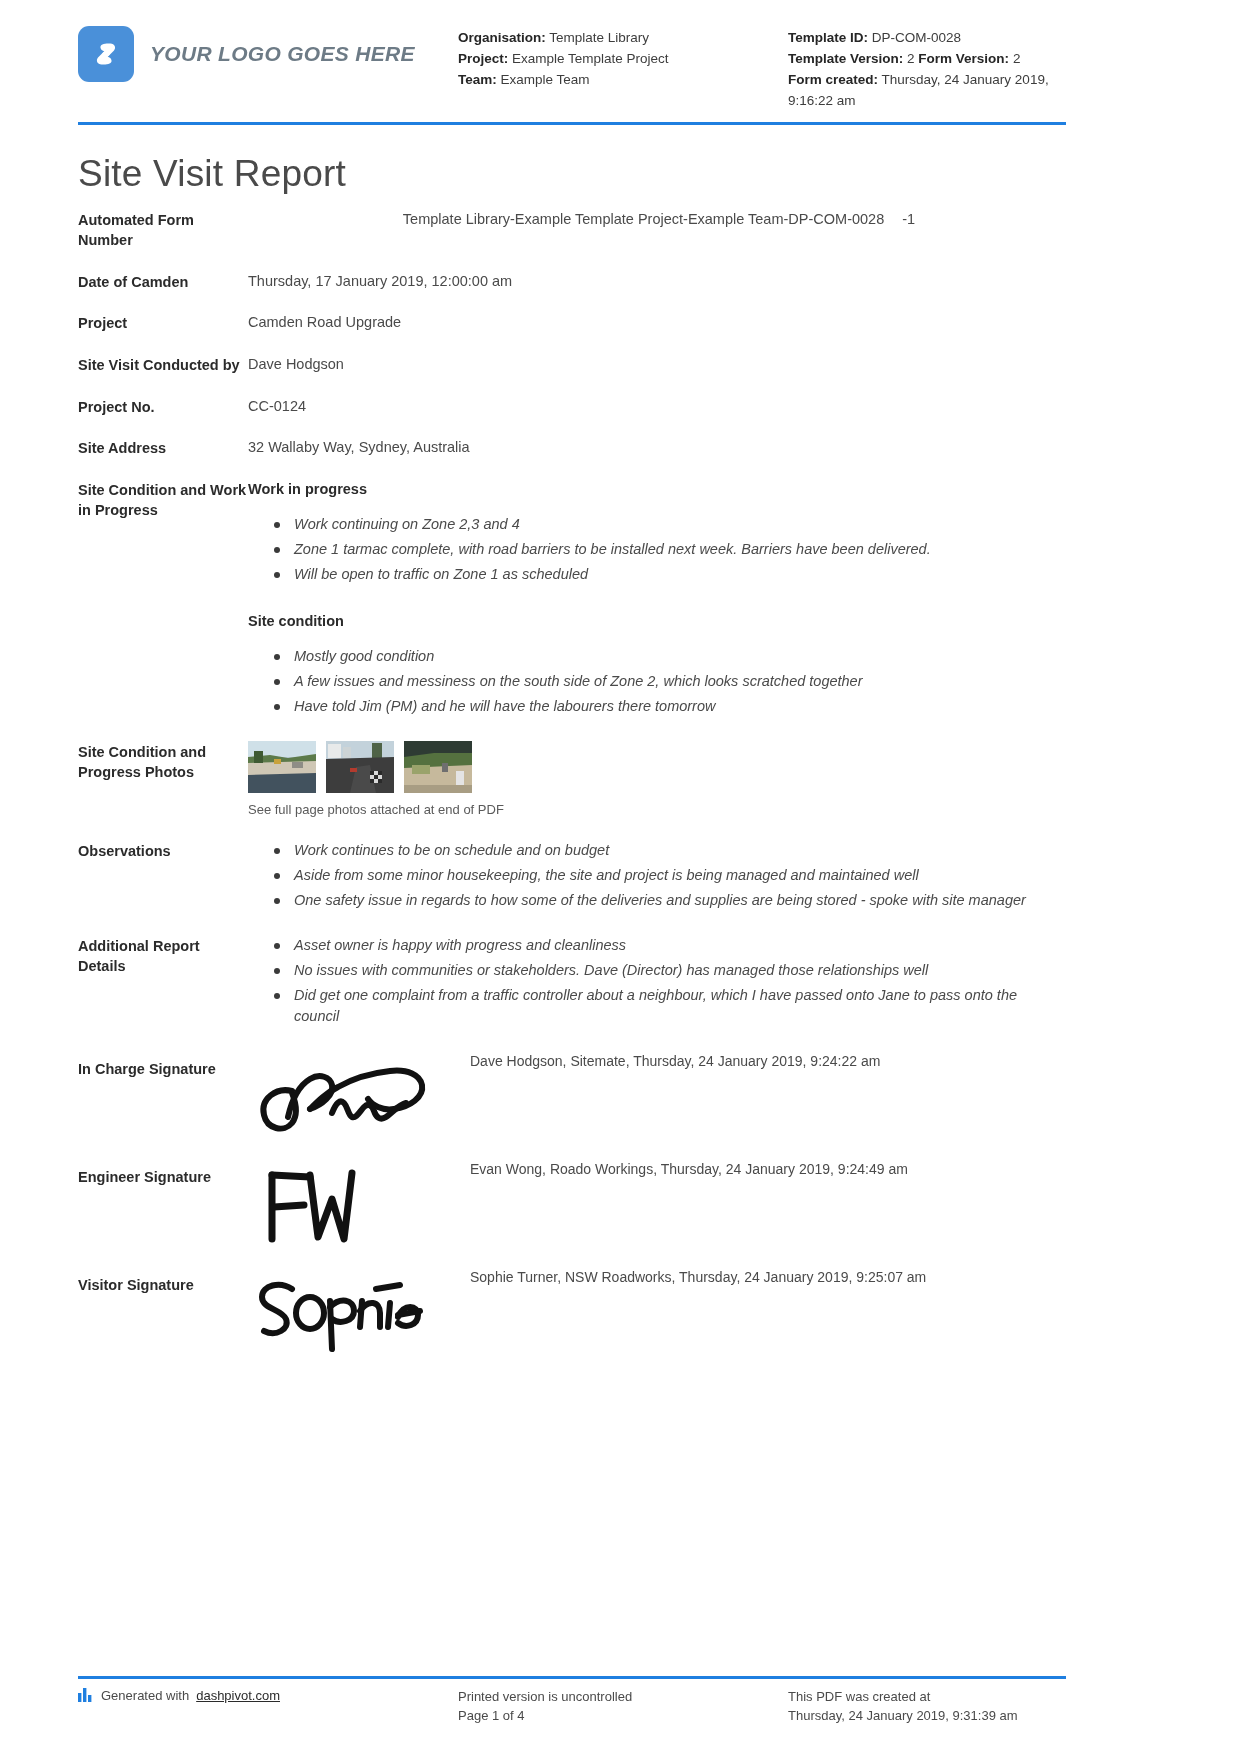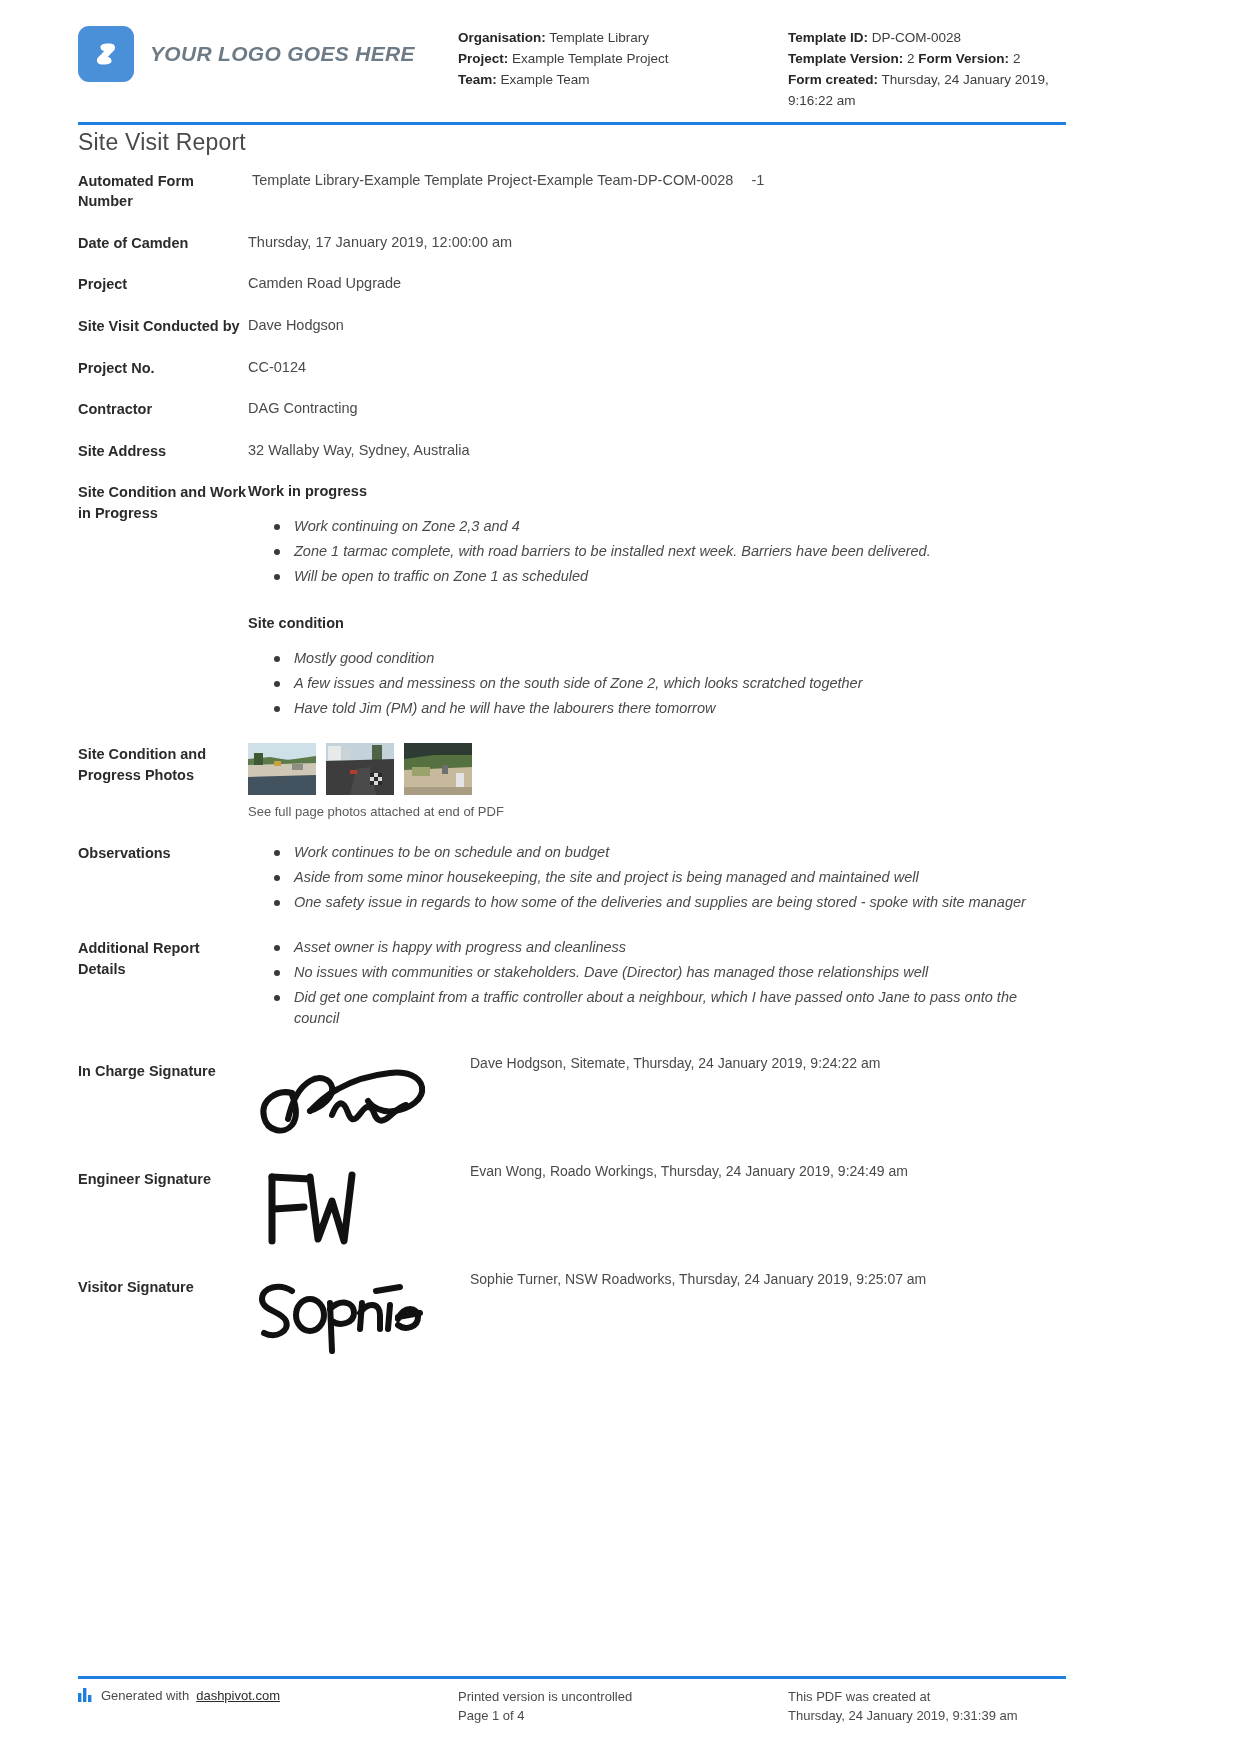--- a/index.html
+++ b/index.html
@@ -66,24 +66,24 @@
   .meta-line { white-space: normal; }
 
   .rule-blue {
     height: 3px;
     background: #1f7fe0;
     margin: 10px 78px 0 78px;
   }
 
   
   .doc-title {
-    font-size: 23px;
+    font-size: 37px;
     font-weight: normal;
     color: #4a4a4a;
-    margin: 4px 78px 14px 78px;
+    margin: 28px 78px 14px 78px;
     letter-spacing: 0.2px;
   }
 
   
   .body-wrap {
     padding: 0 78px;
   }
   .row {
     display: flex;
     align-items: flex-start;
@@ -97,21 +97,21 @@
     color: #2b2b2b;
     line-height: 1.42;
     padding-top: 1px;
   }
   .row-value {
     flex: 1 1 auto;
     font-size: 14.5px;
     color: #4a4a4a;
     line-height: 1.45;
   }
-  .afn { padding-left: 4px; }
+  .afn { padding-left: 4px; text-align: center; }
   .afn .suffix { padding-left: 18px; }
 
   .sub-heading {
     font-weight: bold;
     font-size: 14.5px;
     color: #2b2b2b;
     margin: 0 0 14px 0;
   }
   .sub-heading.second { margin-top: 26px; }
 
@@ -304,24 +304,20 @@
     <div class="row">
       <div class="row-label">Site Visit Conducted by</div>
       <div class="row-value">Dave Hodgson</div>
     </div>
 
     <div class="row">
       <div class="row-label">Project No.</div>
       <div class="row-value">CC-0124</div>
     </div>
 
-    <div class="row">
-      <div class="row-label">Contractor</div>
-      <div class="row-value">DAG Contracting</div>
-    </div>
 
     <div class="row">
       <div class="row-label">Site Address</div>
       <div class="row-value">32 Wallaby Way, Sydney, Australia</div>
     </div>
 
     <div class="row">
       <div class="row-label">Site Condition and Work in Progress</div>
       <div class="row-value">
         <div class="sub-heading">Work in progress</div>

